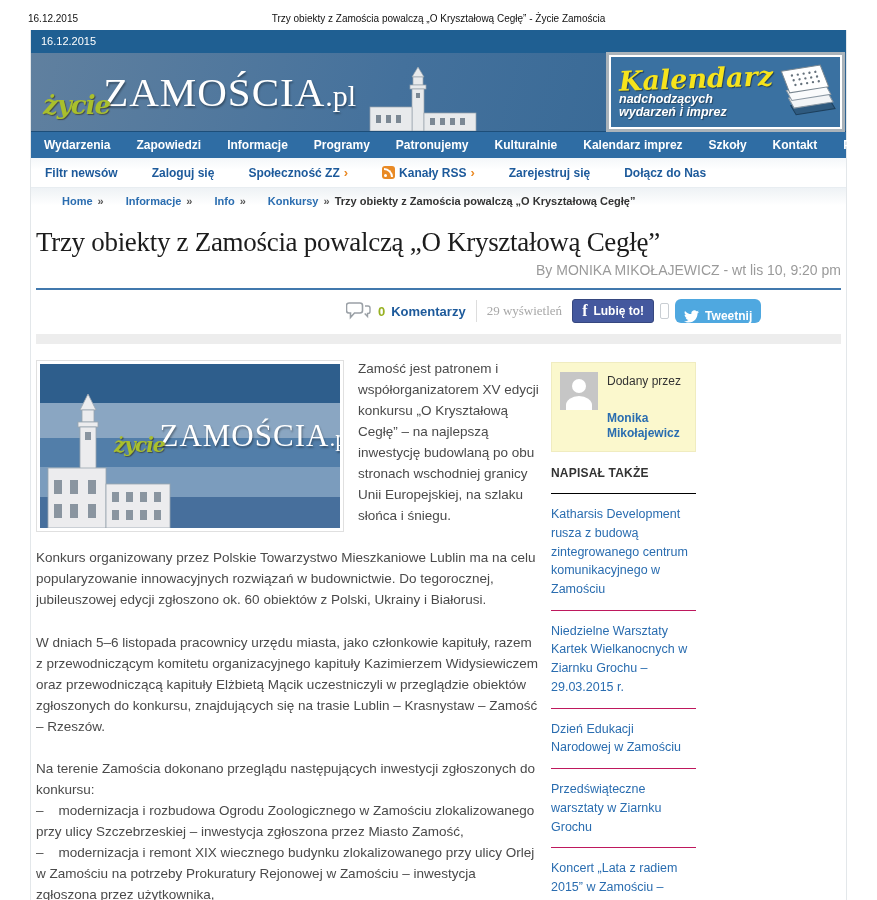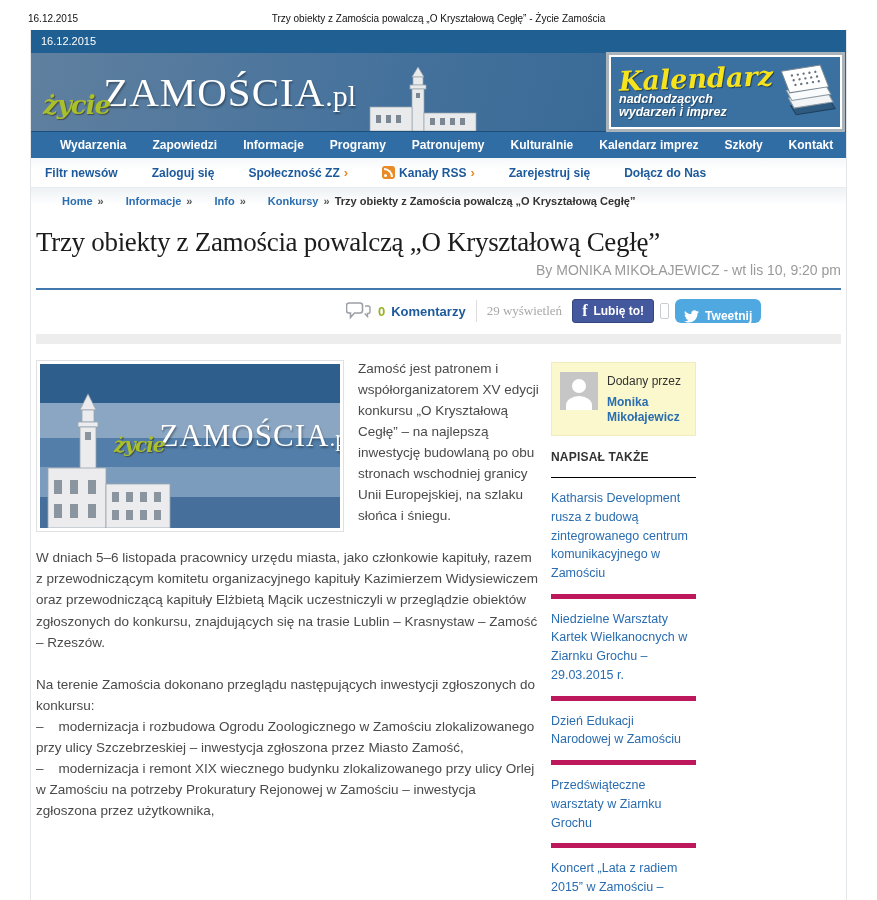--- a/index.html
+++ b/index.html
@@ -63,21 +63,21 @@
   .cal-title {
     color: #f6e31c; font-family: "DejaVu Serif", serif; font-style: italic; font-weight: bold;
     font-size: 27px; transform: rotate(-2deg); text-shadow: 1px 1px 1px rgba(0,0,0,.45);
   }
   .cal-l1, .cal-l2 { color: #fff; font-style: italic; font-weight: bold; font-size: 12.5px; text-align: left; text-shadow: 1px 1px 1px rgba(0,0,0,.4); }
   .cal-icon-svg { margin-left: 2px; }
 
   
   .mainnav {
     height: 27px; background: #2f6da4; border-top: 1px solid #1d4e79;
-    display: flex; align-items: center; padding-left: 16px;
+    display: flex; align-items: center; padding-left: 0;
   }
   .mainnav a {
     color: #fff; font-size: 12px; font-weight: bold; text-decoration: none;
     padding: 0 13px; line-height: 27px; cursor: pointer; white-space: nowrap;
   }
 
   
   .subnav {
     height: 30px; background: linear-gradient(#f4f7f9, #ffffff 40%);
     display: flex; align-items: center; padding-left: 14px;
@@ -166,28 +166,28 @@
 
   
   aside.sidebar { float: right; width: 145px; margin: 4px 145px 6px 12px; font-size: 12px; }
   .author-box {
     background: #fbf8cd; border: 1px solid #f0ecc0; padding: 9px 8px;
     display: flex; gap: 9px; align-items: flex-start;
   }
   .avatar { width: 38px; height: 38px; background: #c6c6c6; flex: 0 0 38px; position: relative; overflow: hidden; }
   .avatar::before { content: ""; position: absolute; left: 12px; top: 7px; width: 14px; height: 14px; background: #fff; border-radius: 50%; }
   .avatar::after { content: ""; position: absolute; left: 6px; top: 24px; width: 26px; height: 18px; background: #fff; border-radius: 50% 50% 0 0; }
-  .ab-label { color: #333; margin-bottom: 4px; }
+  .ab-label { color: #333; margin-bottom: 20px; }
   .ab-name { color: #2a6db0; font-weight: bold; text-decoration: none; cursor: pointer; line-height: 1.25; display: inline-block; }
   .sb-head {
     font-weight: bold; color: #333; font-size: 12px; padding: 12px 0 10px 0;
     border-bottom: 1px solid #000000; letter-spacing: .2px;
   }
   .sb-links { list-style: none; }
-  .sb-links li { border-bottom: 5px solid #be185d; padding: 11px 0; }
+  .sb-links li { border-bottom: 1px solid #be185d; padding: 11px 0; }
   .sb-links a { color: #2a6db0; text-decoration: none; cursor: pointer; line-height: 1.45; font-size: 12.5px; }
 </style>
 </head>
 <body>
 
 <div class="print-header">
   <span class="print-date">16.12.2015</span>
   <span class="print-title">Trzy obiekty z Zamościa powalczą „O Kryształową Cegłę” - Życie Zamościa</span>
 </div>
 
@@ -394,20 +394,21 @@
                 <rect x="112" y="122" width="7" height="10"></rect>
             </g>
           </svg>
           <div class="img-logo">
             <span class="logo-zycie">życie</span><span class="logo-main">ZAMOŚCIA</span><span class="logo-suffix">.pl</span>
           </div>
         </div>
       </figure>
 
       <p class="para">Zamość jest patronem i współorganizatorem XV edycji konkursu „O Kryształową Cegłę”  – na najlepszą inwestycję budowlaną po obu stronach wschodniej granicy Unii Europejskiej, na szlaku słońca i śniegu.</p>
+      <p class="para">Konkurs organizowany przez Polskie Towarzystwo Mieszkaniowe Lublin ma na celu popularyzowanie innowacyjnych rozwiązań w budownictwie. Do tegorocznej, jubileuszowej edycji zgłoszono ok. 60 obiektów z Polski, Ukrainy i Białorusi.</p>
       <p class="para">W dniach 5–6 listopada pracownicy urzędu miasta, jako członkowie kapituły, razem z przewodniczącym komitetu organizacyjnego kapituły Kazimierzem Widysiewiczem oraz przewodniczącą kapituły Elżbietą Mącik uczestniczyli w przeglądzie obiektów zgłoszonych do konkursu, znajdujących się na trasie Lublin – Krasnystaw – Zamość – Rzeszów.</p>
       <p class="tight">Na terenie Zamościa dokonano przeglądu następujących inwestycji zgłoszonych do konkursu:</p>
       <p class="tight">–&nbsp;&nbsp;&nbsp;&nbsp;modernizacja i rozbudowa Ogrodu Zoologicznego w Zamościu zlokalizowanego przy ulicy Szczebrzeskiej – inwestycja zgłoszona przez Miasto Zamość,</p>
       <p class="tight">–&nbsp;&nbsp;&nbsp;&nbsp;modernizacja i remont XIX wiecznego budynku zlokalizowanego przy ulicy Orlej w Zamościu na potrzeby Prokuratury Rejonowej w Zamościu – inwestycja zgłoszona przez użytkownika,</p>
 
     </div>
   </main>
 </div>
 
 </body></html>

